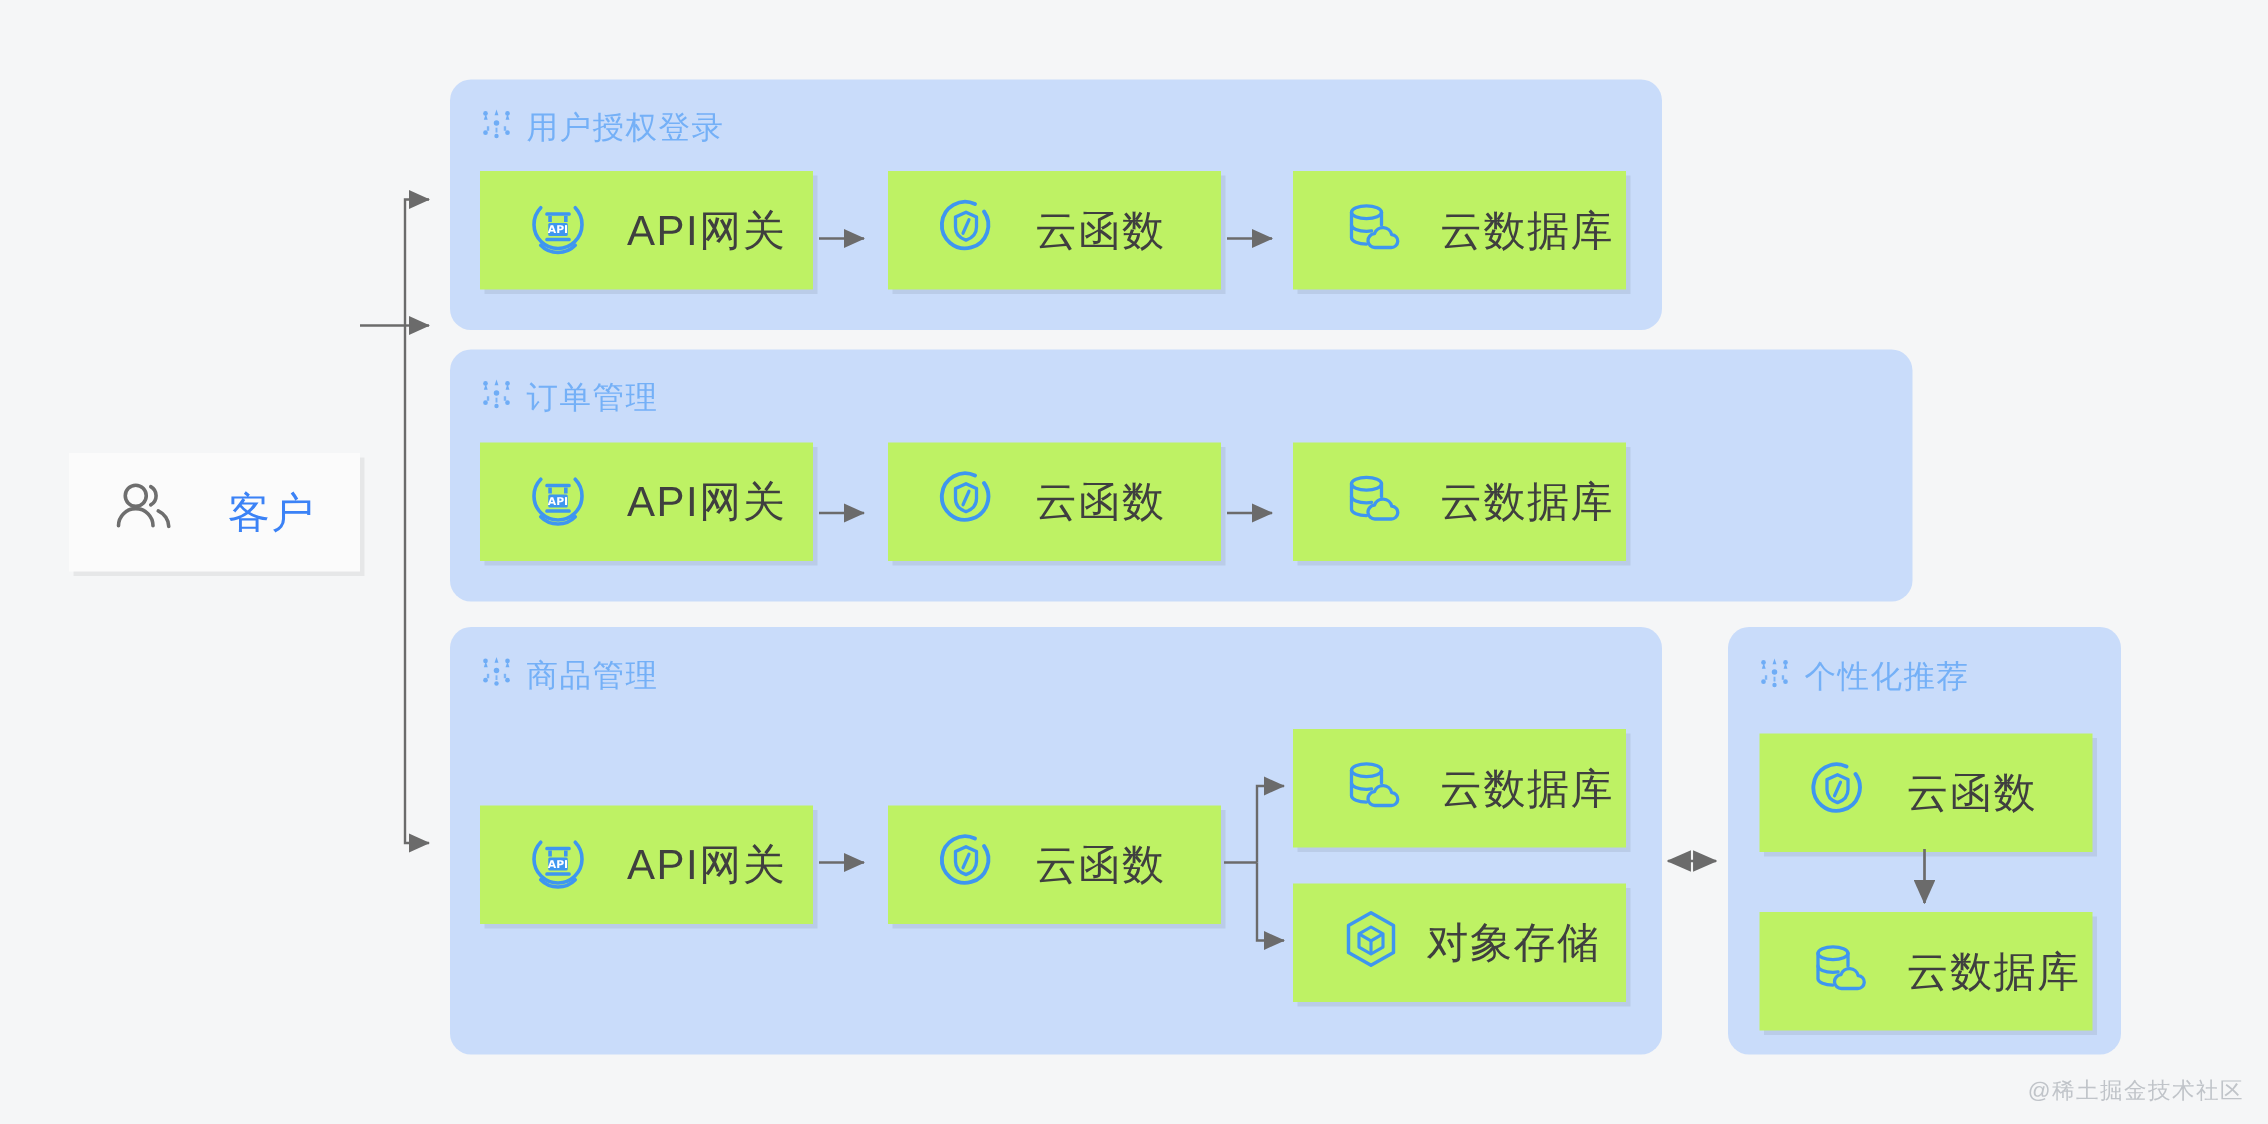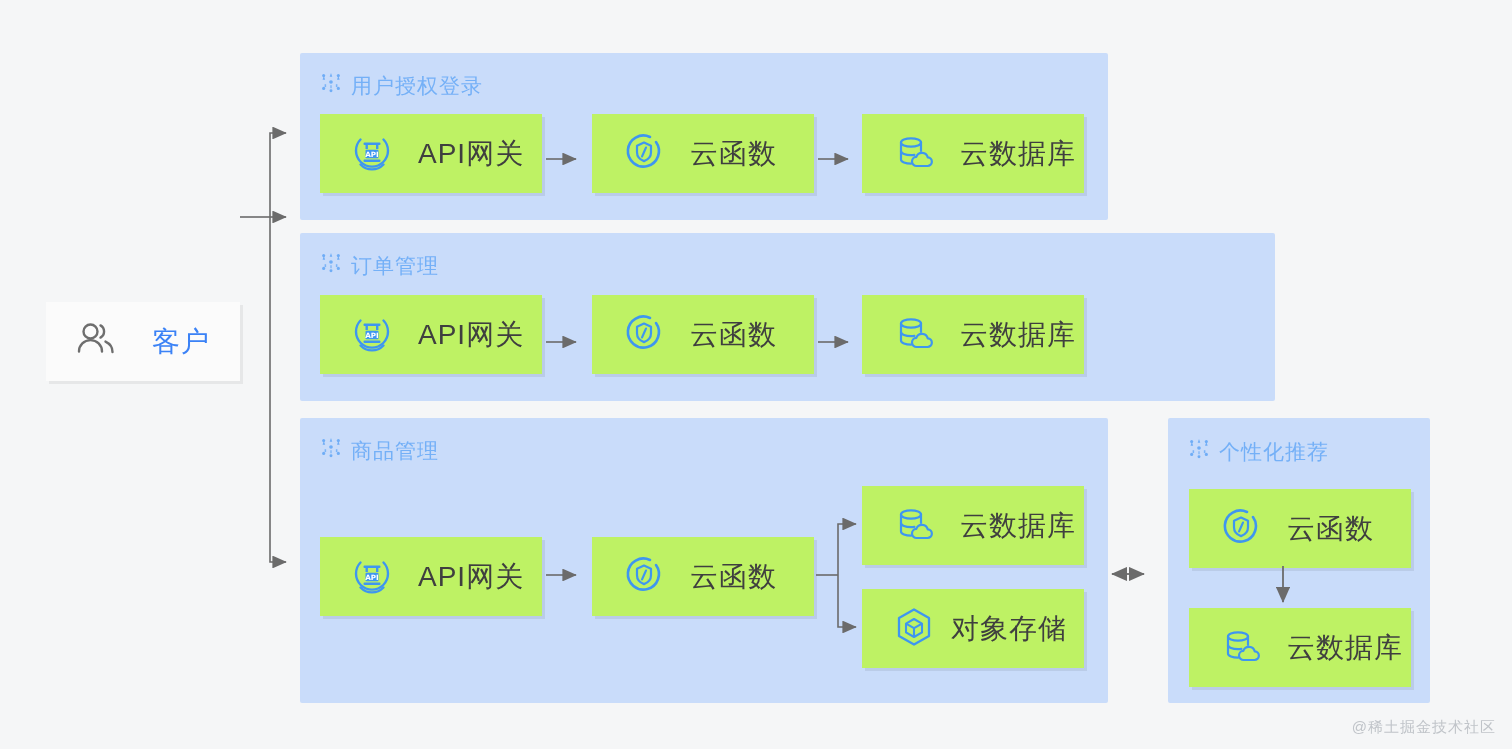--- a/index.html
+++ b/index.html
@@ -11,21 +11,21 @@
     position: relative;
     overflow: hidden;
     font-family: "Liberation Sans", "DejaVu Sans", sans-serif;
   }
   #stage { position: absolute; inset: 0; }
 
   
   .panel {
     position: absolute;
     background: #c9dcfa;
-    border-radius: 2px;
+    border-radius: 14px;
   }
   .panel-title {
     position: absolute;
     display: flex;
     align-items: center;
     gap: 9px;
     left: 20px;
     top: 18px;
     font-size: 21px;
     color: #74b0f7;
@@ -275,21 +275,21 @@
           <path d="M24 6.5 L39 15 v18 L24 41.5 L9 33 V15 Z" fill="none" stroke="#3e96f0" stroke-width="2.3" stroke-linejoin="round"></path>
           <path d="M24 16 l8 4.6 v8.8 L24 34 l-8-4.6 v-8.8 Z" fill="none" stroke="#3e96f0" stroke-width="2.1" stroke-linejoin="round"></path>
           <path d="M16 20.6 L24 25.2 L32 20.6" fill="none" stroke="#3e96f0" stroke-width="2.1" stroke-linejoin="round"></path>
           <path d="M24 25.2 V34" fill="none" stroke="#3e96f0" stroke-width="2.1"></path>
         </svg>
       </span>
       <span class="label">对象存储</span>
     </div>
   </div>
 
-  <div class="panel" style="left:1152px; top:418px; width:262px; height:285px;margin-left:16px;">
+  <div class="panel" style="left:1152px; top:418px; width:262px; height:285px;">
     <div class="panel-title" style="left:20px; top:19px;">
       <span>
         <svg width="22" height="22" viewBox="0 0 24 24">
           <g fill="#6fadf6">
             <circle cx="12" cy="12" r="2"></circle>
             <circle cx="4" cy="5" r="1.7"></circle>
               <circle cx="20" cy="5" r="1.7"></circle>
             <circle cx="4" cy="19" r="1.7"></circle>
               <circle cx="20" cy="19" r="1.7"></circle>
             <circle cx="12" cy="21.5" r="1.6"></circle>

